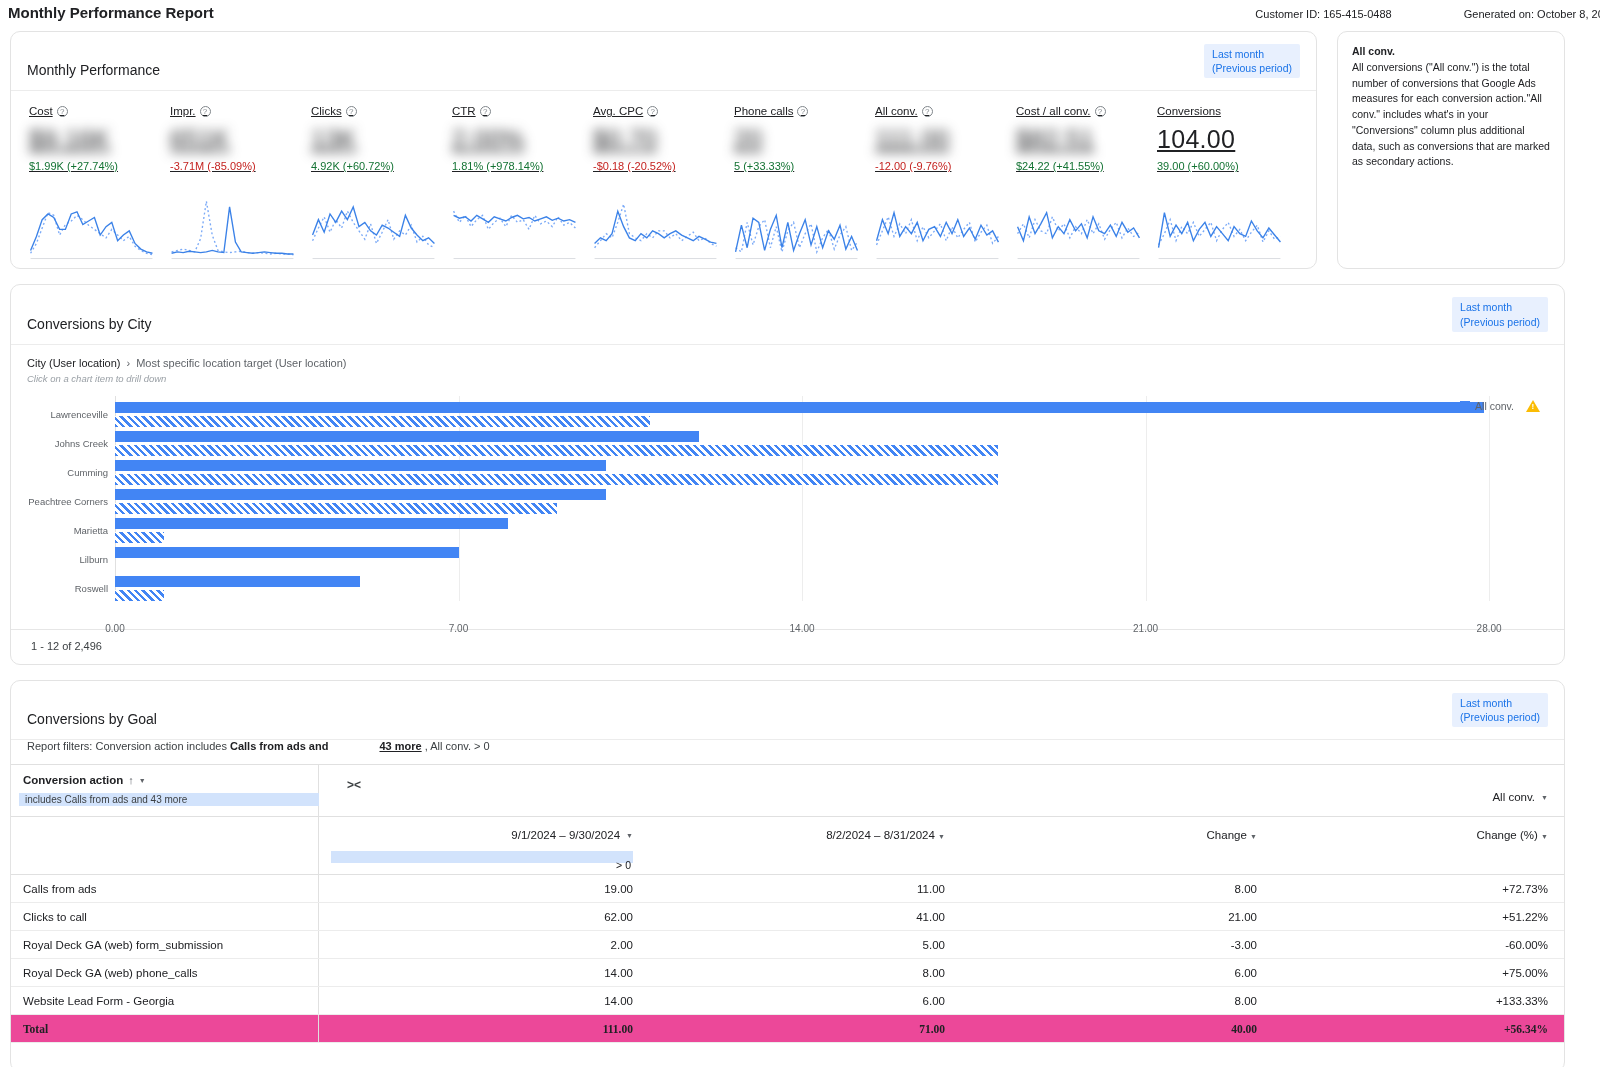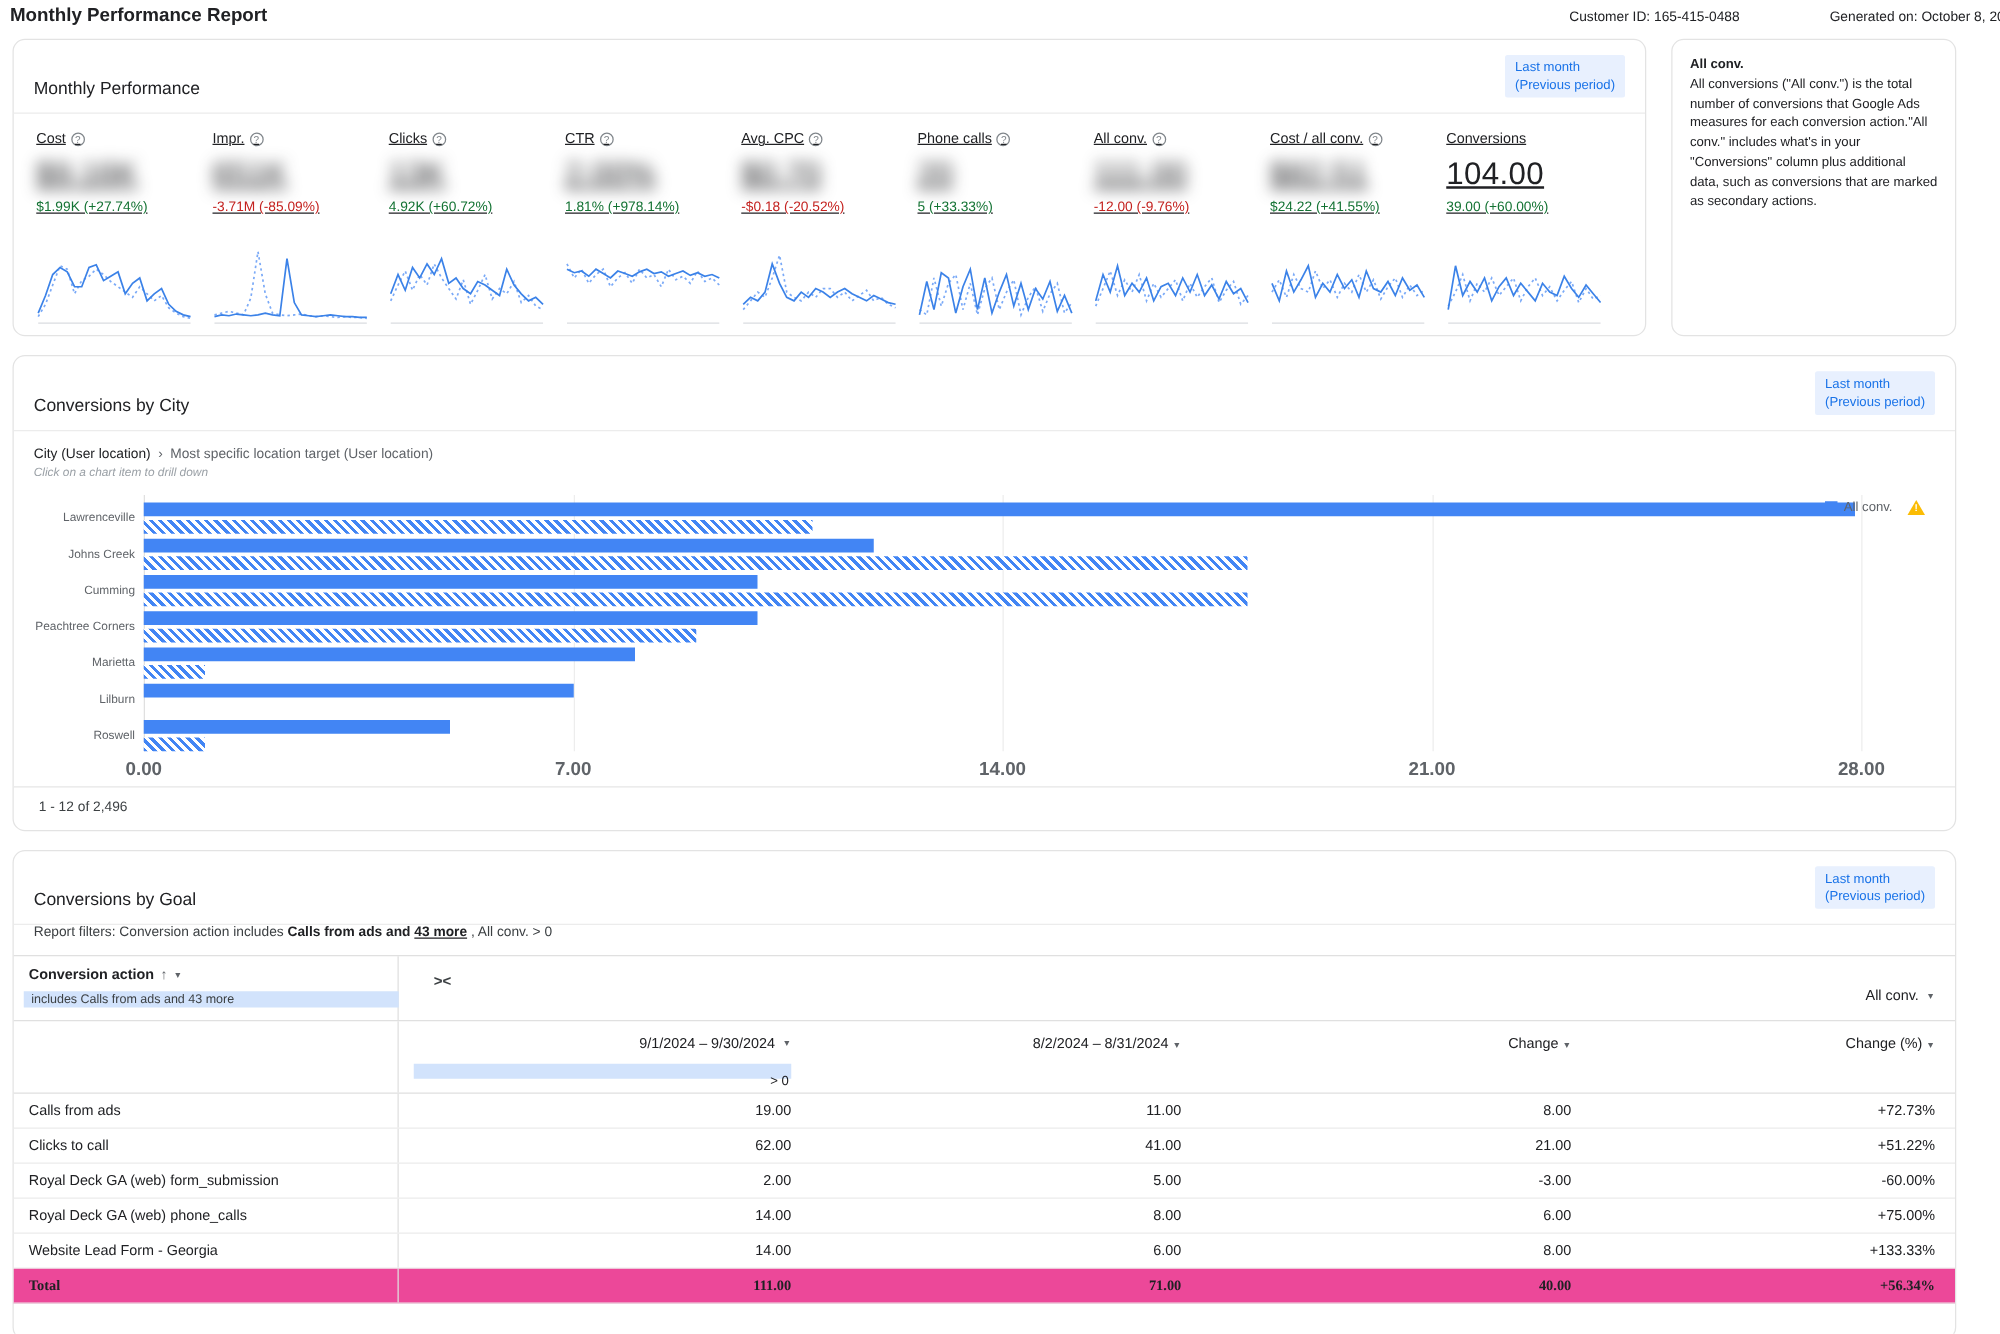--- a/index.html
+++ b/index.html
@@ -48,26 +48,26 @@
   .grid { position:absolute; left:88px; right:0; top:-6px; bottom:22px; }
   .vline { position:absolute; top:0; bottom:0; width:1px; background:#ededed; }
   .rows { position:relative; }
   .city-row { display:flex; align-items:center; margin-bottom:4px; }
   .city-label { width:88px; padding-right:7px; text-align:right; font-size:9.5px; color:#5f6368; flex:none; }
   .city-bars { flex:1; min-width:0; }
   .bar { height:11px; }
   .bar-cur { background:#4285f4; cursor:pointer; }
   .bar-prev { margin-top:3px; background:repeating-linear-gradient(45deg,#4285f4 0px,#4285f4 2.5px,#ffffff 2.5px,#ffffff 5.2px); cursor:pointer; }
   .axis { position:relative; margin-left:88px; height:16px; margin-top:6px; }
-  .tick { position:absolute; transform:translateX(-50%); font-size:15px; color:#5f6368; top:0;font-weight:bold; }
+  .tick { position:absolute; transform:translateX(-50%); font-size:10px; color:#5f6368; top:16px; }
   .sec-foot { border-top:1px solid #e6e6e6; margin-top:6px; padding:10px 20px 12px; text-align:left; font-size:11px; color:#3c4043; }
   
   .filters { font-size:11px; color:#3c4043; padding:0 16px 12px; }
   .filters b { color:#202124; }
-  .filters .more { text-decoration:underline; }
+  .filters .more { text-decoration:underline;margin-left:48px; }
   .tbl { border-top:1px solid #e0e0e0; font-size:11.5px; }
   .hrow1 { display:flex; border-bottom:1px solid #e0e0e0; min-height:52px; }
   .col-action { width:308px; flex:none; border-right:1px solid #e0e0e0; padding:9px 0 0 12px; }
   .ca-line { font-weight:700; font-size:11.5px; display:flex; align-items:center; gap:5px; }
   .sort { color:#5f6368; font-size:11px; cursor:pointer; }
   .caret { color:#5f6368; font-size:7px; cursor:pointer; }
   .chip { margin:7px 0 0 -4px; width:300px; height:13px; background:#d2e3fc; color:#3c4043; font-size:10px; line-height:13px; padding:0 6px; white-space:nowrap; overflow:hidden; }
   .collapse { padding:13px 0 0 28px; font-size:12px; font-weight:700; color:#3c4043; cursor:pointer; }
   .sel-metric { margin-left:auto; padding:13px 16px 0 0; display:flex; gap:6px; align-items:center; font-size:11.5px; cursor:pointer; }
   .hrow2, .trow { display:grid; grid-template-columns:308px 314px 312px 312px 1fr; }

